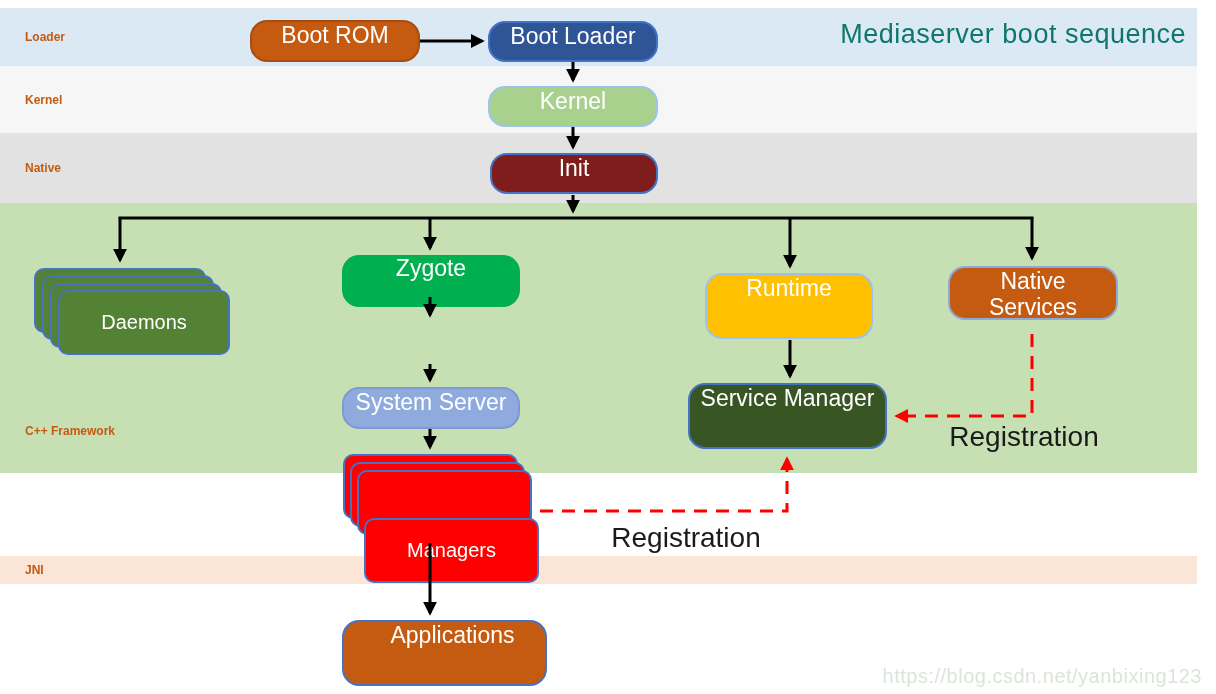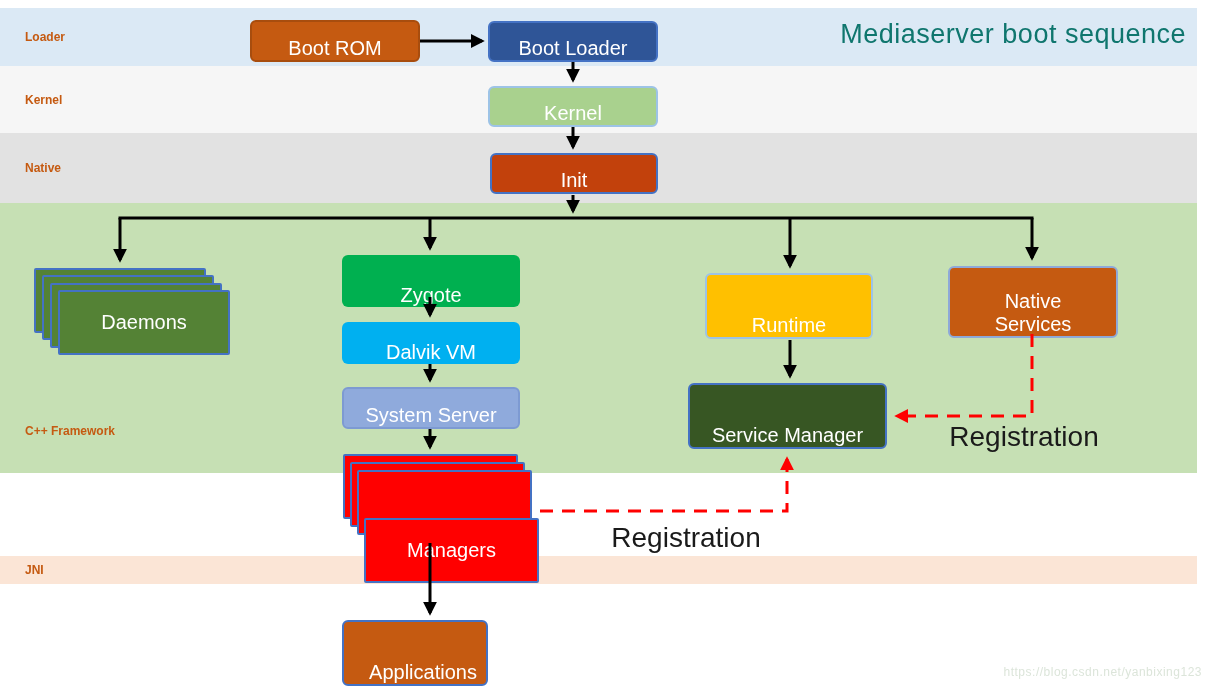--- a/index.html
+++ b/index.html
@@ -15,47 +15,47 @@
   .band-jni     { top:556px; height:28px;  background:#fbe5d6; }
   .band-java    { top:584px; height:106px; background:#ebf3e9; }
   .band-label { position:absolute; left:25px; top:50%; transform:translateY(-50%);
                 font-size:12px; font-weight:bold; color:#c55a11; white-space:nowrap; }
   .band-cpp .band-label { top:221px; transform:none; }
 
   .diagram-title { position:absolute; top:19px; right:30px; font-size:27px;
                    color:#0f766e; letter-spacing:0.5px; }
 
   
-  .node { position:absolute; display:flex; align-items:flex-end; justify-content:center;
-          border-radius:6px; color:#ffffff; font-size:20px; text-align:center; }
+  .node { position:absolute; display:flex; align-items:flex-start; justify-content:center;
+          border-radius:17px; color:#ffffff; font-size:23px; text-align:center; }
   .n-boot-rom      { left:250px; top:20px;  width:170px; height:42px; background:#c55a11; border:2px solid #a84d0e; }
   .n-boot-loader   { left:488px; top:21px;  width:170px; height:41px; background:#2f5597; border:2px solid #4472c4; }
   .n-kernel        { left:488px; top:86px;  width:170px; height:41px; background:#a9d18e; border:2px solid #9dc3e6; }
-  .n-init          { left:490px; top:153px; width:168px; height:41px; background:#c2410c; border:2px solid #4472c4; }
+  .n-init          { left:490px; top:153px; width:168px; height:41px; background:#7f1d1d; border:2px solid #4472c4; }
   .n-zygote        { left:342px; top:255px; width:178px; height:52px; background:#00b050; }
   .n-dalvik        { left:342px; top:322px; width:178px; height:42px; background:#00b0f0; }
   .n-system-server { left:342px; top:387px; width:178px; height:42px; background:#8faadc; border:2px solid #7d9ad2; }
   .n-runtime       { left:705px; top:273px; width:168px; height:66px; background:#ffc000; border:2px solid #9dc3e6; }
-  .n-native-svcs   { left:948px; top:266px; width:170px; height:72px; background:#c55a11; border:2px solid #8ea9d8; line-height:1.15; }
+  .n-native-svcs   { left:948px; top:266px; width:170px; height:54px; background:#c55a11; border:2px solid #8ea9d8; line-height:1.15; }
   .n-native-svcs span { display:block; width:96px; }
   .n-service-mgr   { left:688px; top:383px; width:199px; height:66px; background:#375623; border:2px solid #4472c4; }
-  .n-applications  { left:342px; top:620px; width:146px; height:66px; background:#c55a11; border:2px solid #4472c4;padding-left:16px; }
+  .n-applications  { left:342px; top:620px; width:205px; height:66px; background:#c55a11; border:2px solid #4472c4;padding-left:16px; }
 
   
-  .stack-layer { position:absolute; border-radius:2px; border:2px solid #4472c4; }
+  .stack-layer { position:absolute; border-radius:10px; border:2px solid #4472c4; }
   .daemons-l  { width:172px; height:65px; background:#548235; }
   .managers-l { width:175px; height:65px; background:#ff0000; }
   .stack-front { display:flex; align-items:center; justify-content:center;
                  color:#ffffff; font-size:20px; }
 
   .reg-label { position:absolute; width:160px; text-align:center; font-size:28px; color:#1a1a1a; }
   .reg-native   { left:944px; top:421px; }
   .reg-managers { left:606px; top:522px; }
 
-  .watermark { position:absolute; right:14px; top:665px; font-size:12px; color:#dce5da; letter-spacing:0.5px; }
+  .watermark { position:absolute; right:14px; top:665px; font-size:20px; color:#dce5da; letter-spacing:0.5px; }
 
   svg.arrows { position:absolute; left:0; top:0; pointer-events:none; }
 </style>
 </head>
 <body>
 
 <div class="stage">
 
   <div class="band band-loader">
     <span class="band-label">Loader</span>
@@ -82,23 +82,20 @@
     <span>Boot Loader</span>
   </div>
   <div class="node n-kernel">
     <span>Kernel</span>
   </div>
   <div class="node n-init">
     <span>Init</span>
   </div>
   <div class="node n-zygote">
     <span>Zygote</span>
-  </div>
-  <div class="node n-dalvik">
-    <span>Dalvik VM</span>
   </div>
   <div class="node n-runtime">
     <span>Runtime</span>
   </div>
   <div class="node n-system-server">
     <span>System Server</span>
   </div>
   <div class="node n-native-svcs">
     <span>Native Services</span>
   </div>

